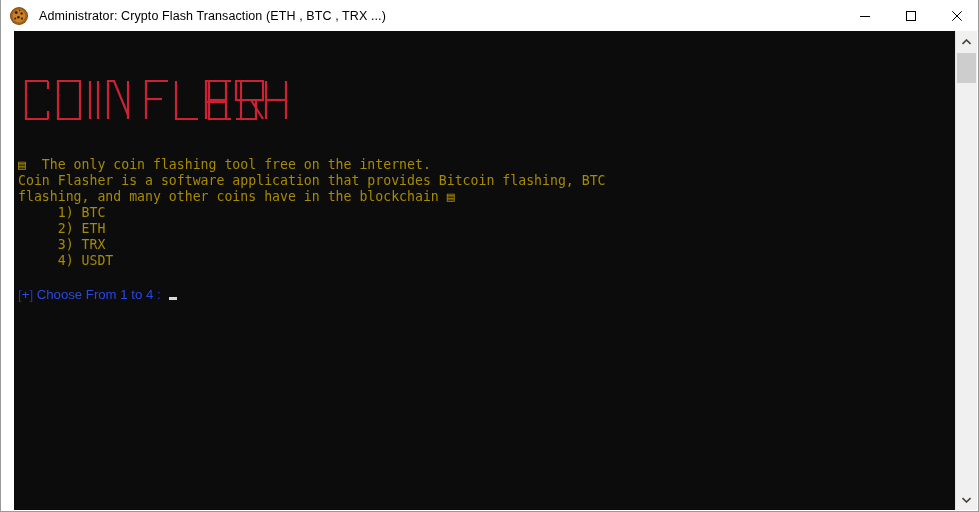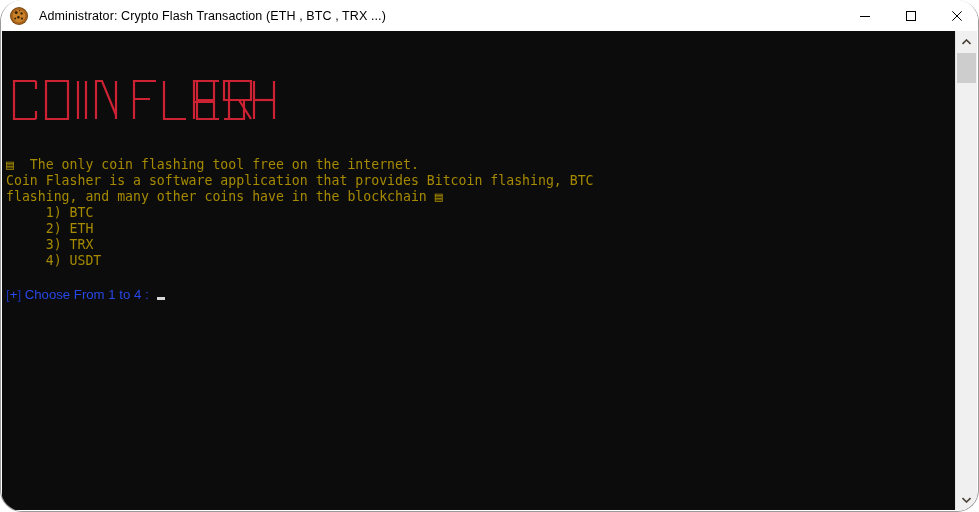--- a/index.html
+++ b/index.html
@@ -17,21 +17,20 @@
   .window {
     position: relative;
     width: 979px;
     height: 512px;
     background: #ffffff;
     box-sizing: border-box;
     border-left: 1px solid #9a9a9a;
     border-right: 1px solid #9a9a9a;
     border-bottom: 1px solid #9a9a9a;
     overflow: hidden;
-    border-radius: 22px;
   }
 
   
   .titlebar {
     position: absolute;
     left: 0;
     top: 0;
     width: 979px;
     height: 31px;
     background: #ffffff;
@@ -71,21 +70,21 @@
     display: flex;
     align-items: center;
     justify-content: center;
     background: #ffffff;
   }
   .ctl svg { display: block; }
 
   
   .console {
     position: absolute;
-    left: 1px;
+    left: 13px;
     top: 31px;
     width: 955px;
     height: 479px;
     background: #0c0c0c;
     overflow: hidden;
   }
 
   .ascii-art {
     position: absolute;
     left: 0px;

